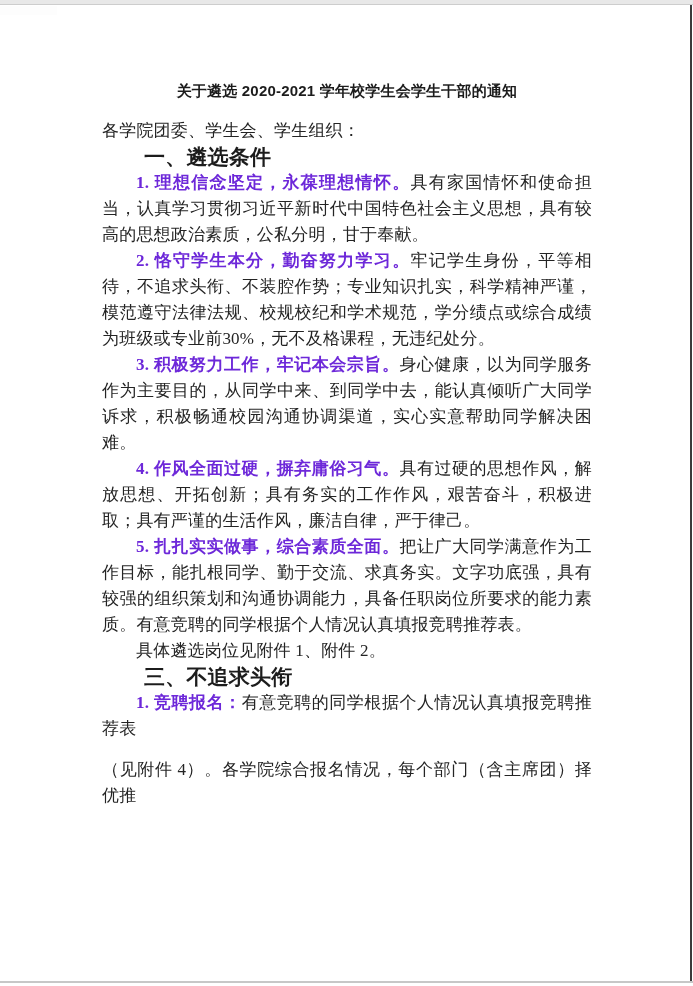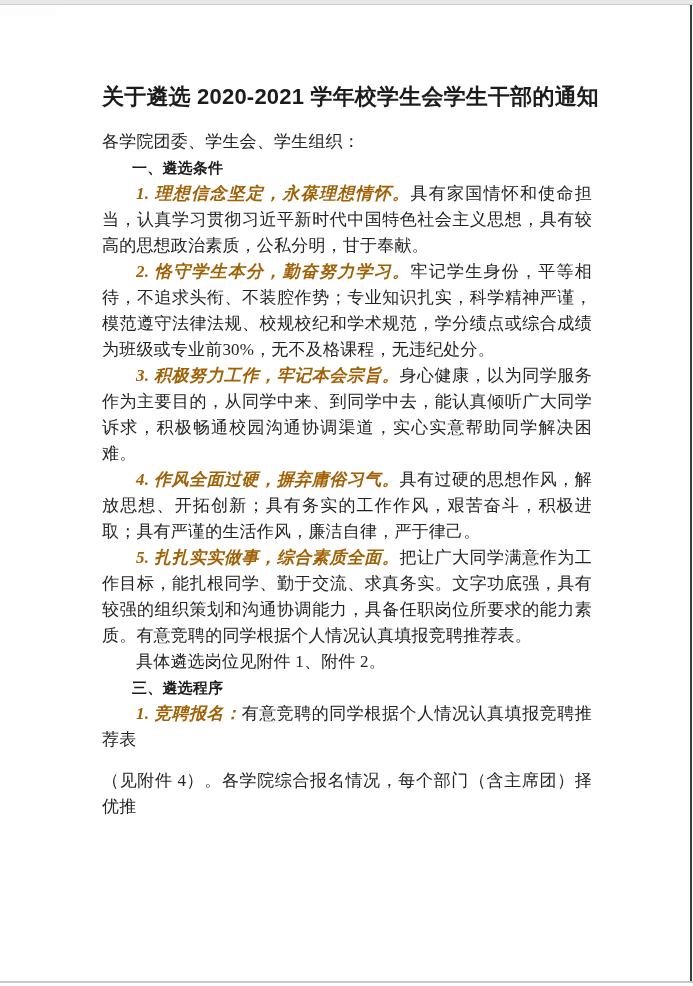--- a/index.html
+++ b/index.html
@@ -37,49 +37,49 @@
     position: absolute;
     left: 102px;
     width: 490px;
     top: 0;
     color: #242424;
   }
 
   .doc-title {
     margin-top: 82px;
     font-family: "Liberation Sans", sans-serif;
-    font-size: 22px;
+    font-size: 15px;
     font-weight: 600;
     color: #1c1c1c;
     text-align: center;
     white-space: nowrap;
     letter-spacing: 0.2px;
   }
 
   .doc-body {
     margin-top: 17px;
     font-size: 17px;
     line-height: 26px;
     text-align: justify;
     letter-spacing: 0.2px;
   }
 
   .para { margin: 0; }
   .indent { text-indent: 2em; }
 
   .sec-heading {
     font-family: "Liberation Sans", sans-serif;
-    font-size: 15px;
+    font-size: 21px;
     font-weight: bold;
     color: #1c1c1c;
     text-indent: 2em;
     line-height: 26px;
   }
 
-  .lead { font-weight: bold; color: #a16207; font-style: italic; }
+  .lead { font-weight: bold; color: #6d28d9; }
 
   .continuation {
     margin-top: 15px;
     text-indent: 0;
   }
 </style>
 </head>
 <body>
 
 <div class="page">
@@ -104,21 +104,21 @@
 
       <p class="para indent"><span class="lead">3. 积极努力工作，牢记本会宗旨。</span><span>身心健康，以为同学服务作为主要目的，从同学中来、到同学中去，能认真倾听广大同学诉求，积极畅通校园沟通协调渠道，实心实意帮助同学解决困难。</span></p>
 
       <p class="para indent"><span class="lead">4. 作风全面过硬，摒弃庸俗习气。</span><span>具有过硬的思想作风，解放思想、开拓创新；具有务实的工作作风，艰苦奋斗，积极进取；具有严谨的生活作风，廉洁自律，严于律己。</span></p>
 
       <p class="para indent"><span class="lead">5. 扎扎实实做事，综合素质全面。</span><span>把让广大同学满意作为工作目标，能扎根同学、勤于交流、求真务实。文字功底强，具有较强的组织策划和沟通协调能力，具备任职岗位所要求的能力素质。有意竞聘的同学根据个人情况认真填报竞聘推荐表。</span></p>
 
 
       <p class="para indent"><span>具体遴选岗位见附件 1、附件 2。</span></p>
 
-      <div class="sec-heading">三、遴选程序</div>
+      <div class="sec-heading">三、不追求头衔</div>
 
       <p class="para indent"><span class="lead">1. 竞聘报名：</span><span>有意竞聘的同学根据个人情况认真填报竞聘推荐表</span></p>
 
       <p class="para continuation">（见附件 4）。各学院综合报名情况，每个部门（含主席团）择优推</p>
 
     </div>
   </div>
 
   <div class="right-edge"></div>
   <div class="bottom-edge"></div>

